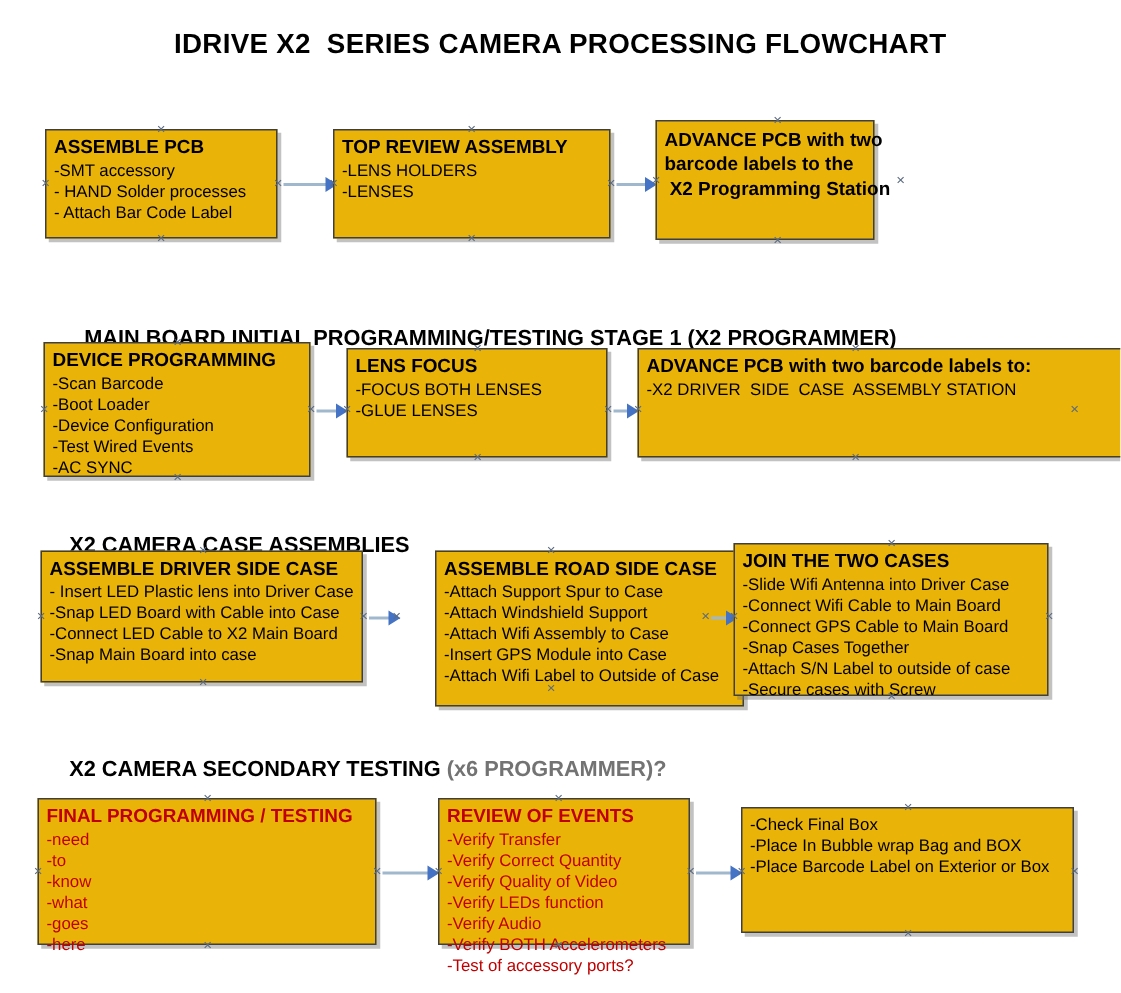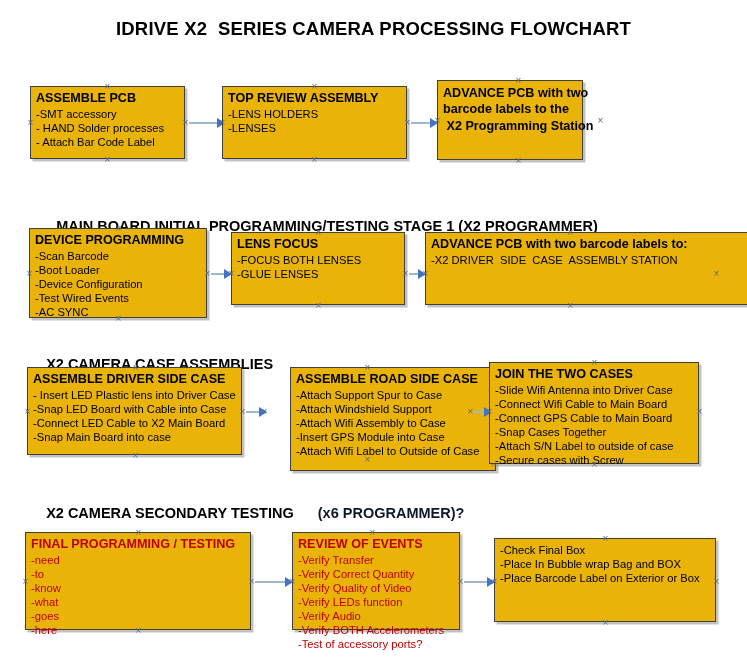--- a/index.html
+++ b/index.html
@@ -33,22 +33,21 @@
     white-space: pre;
   }
   .section-title {
     position: absolute;
     font-size: 14.5px;
     font-weight: bold;
     color: #000000;
     white-space: pre;
   }
   .section-title .accent {
-    color: #0f172a;
-    margin-left: 20px;
+    color: #737373;
   }
 
   
   .box {
     position: absolute;
     background: #eab308;
     border: 1.2px solid #3f3f3f;
     box-shadow: 2.5px 2.5px 0 rgba(120,120,120,0.45);
     box-sizing: border-box;
     overflow: visible;

